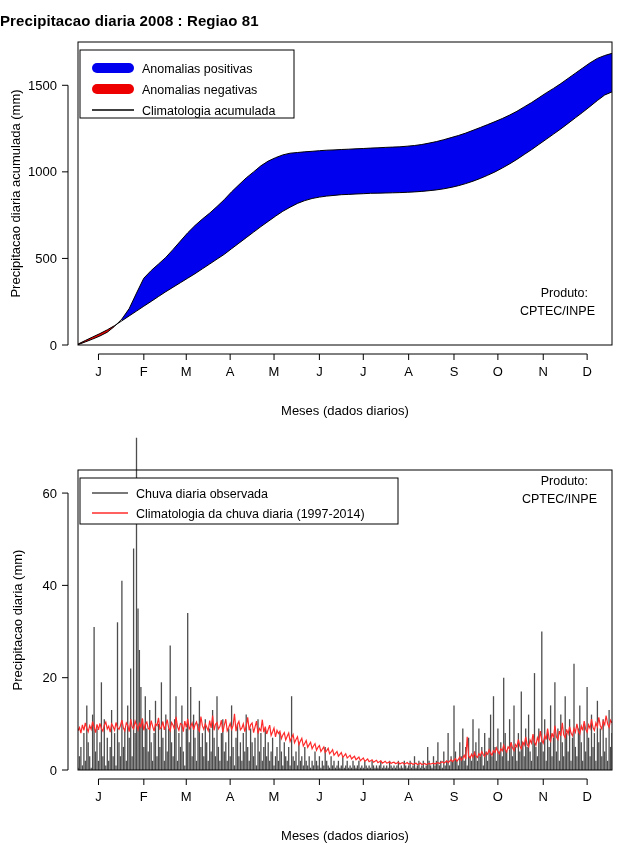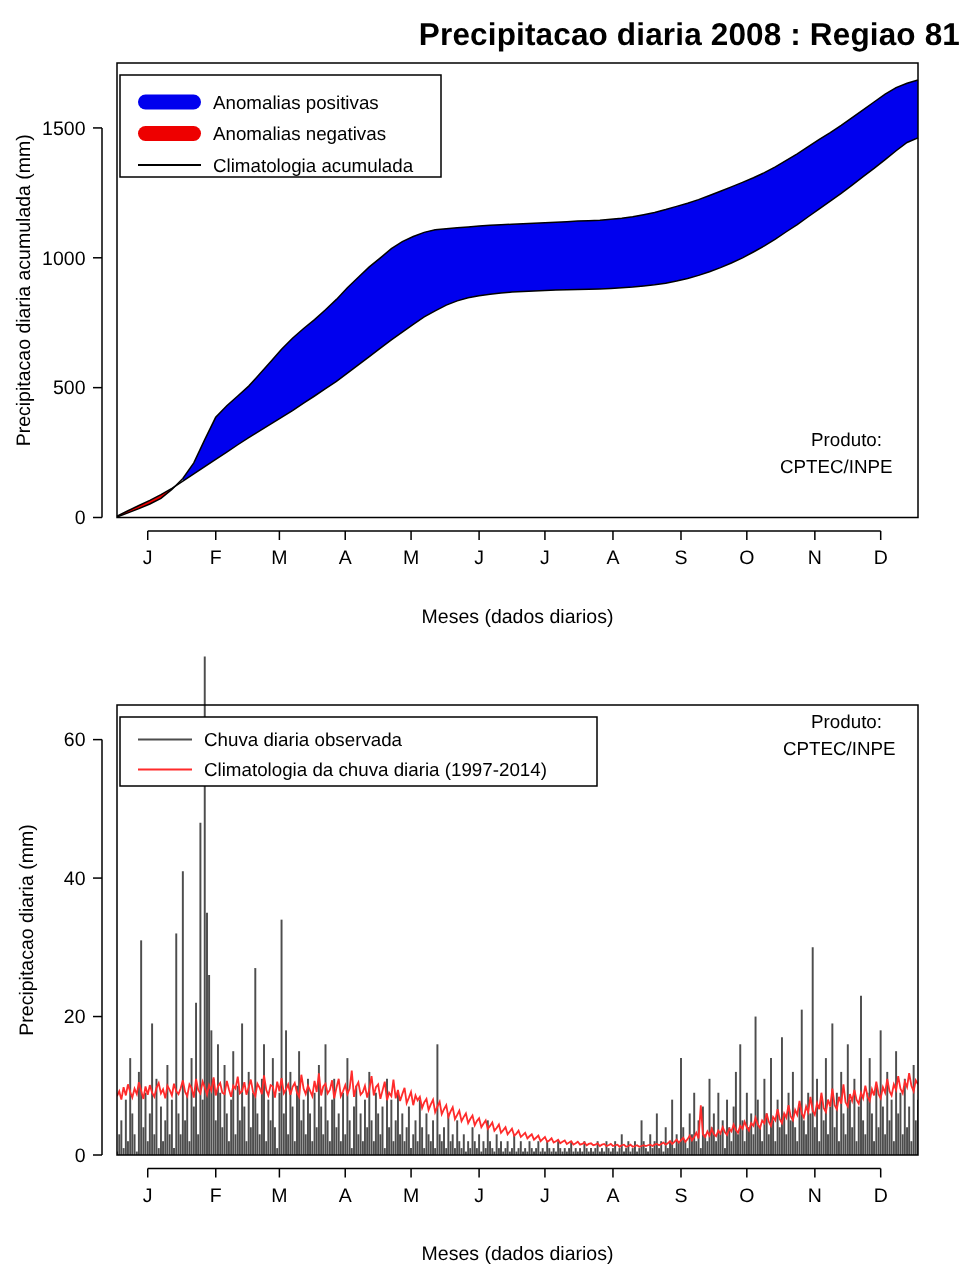--- a/index.html
+++ b/index.html
@@ -17,22 +17,22 @@
   #page {
     position: relative;
     width: 640px;
     height: 850px;
   }
   .chart-title {
     position: absolute;
     top: 12px;
     left: 0;
     width: 640px;
-    text-align: right;
-    font-size: 21px;
+    text-align: left;
+    font-size: 15px;
     font-weight: bold;
     letter-spacing: 0.1px;
   }
   svg { display: block; }
   .axis-line { stroke: #000000; stroke-width: 1; fill: none; }
   .tick-line { stroke: #000000; stroke-width: 1; }
   .tick-label { font-family: "Liberation Sans", sans-serif; font-size: 13px; fill: #000000; }
   .axis-title { font-family: "Liberation Sans", sans-serif; font-size: 13px; fill: #000000; }
   .legend-box { fill: #ffffff; stroke: #000000; stroke-width: 1; }
   .legend-text { font-family: "Liberation Sans", sans-serif; font-size: 12.5px; fill: #000000; }

